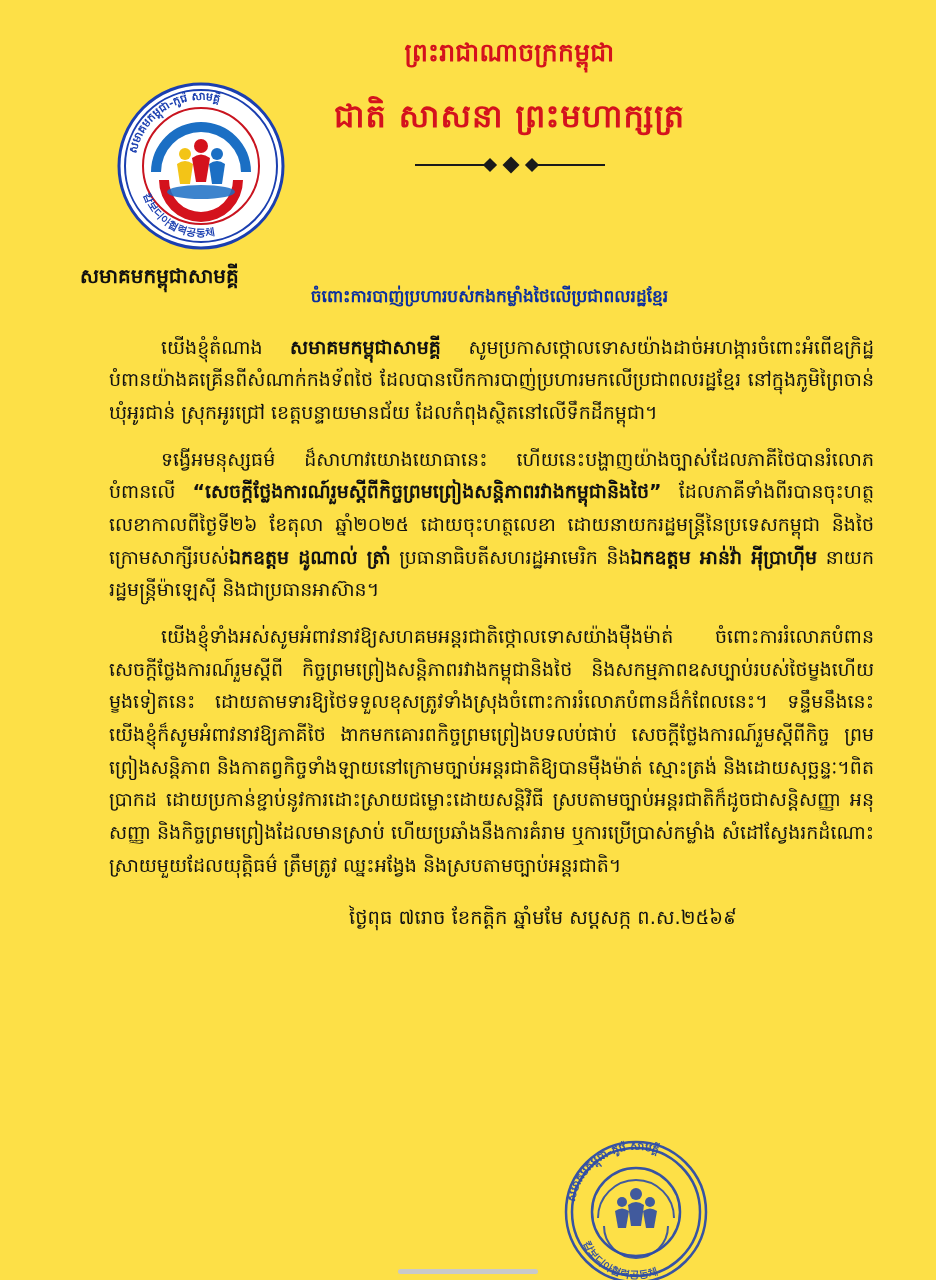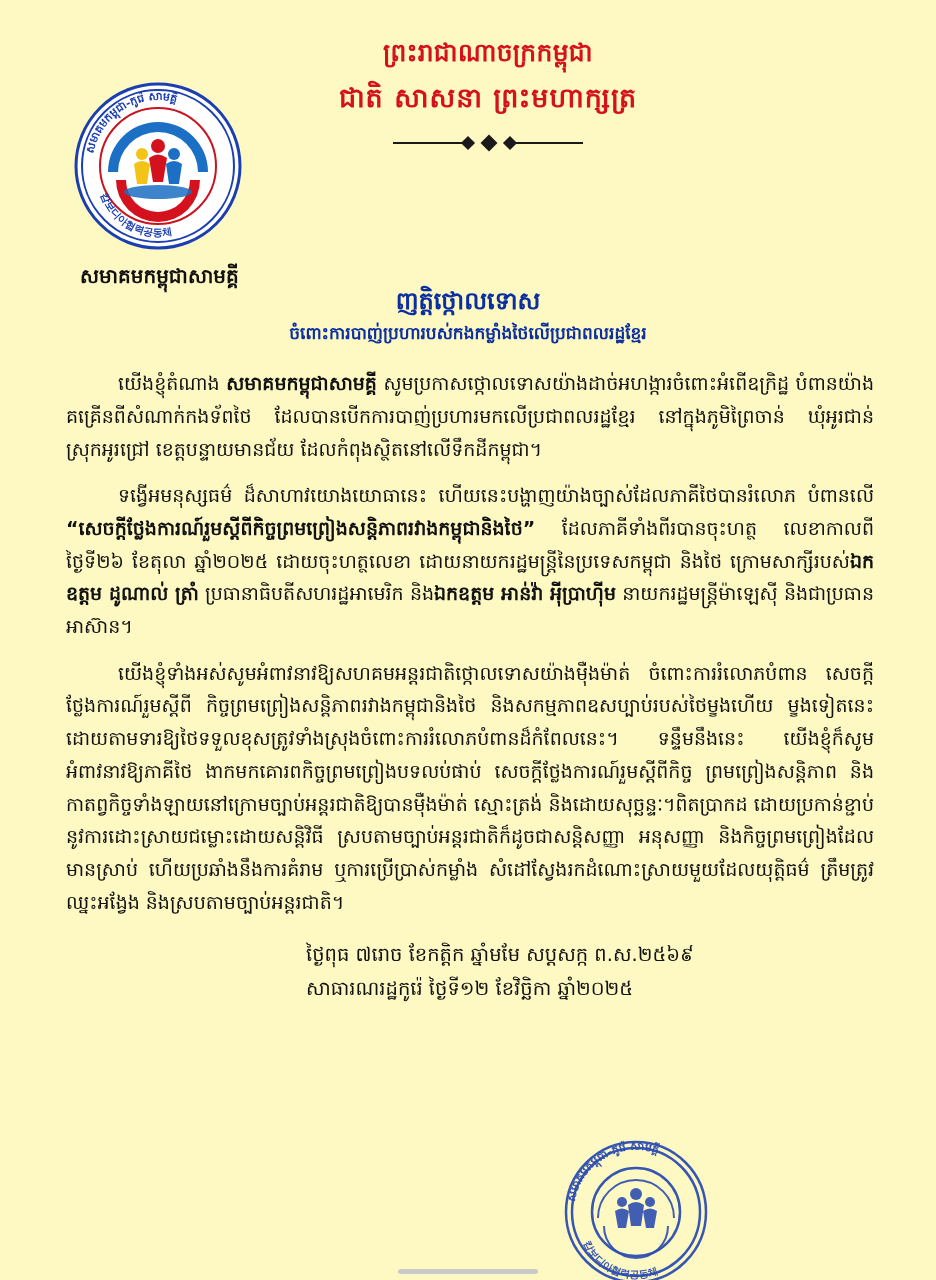--- a/index.html
+++ b/index.html
@@ -6,22 +6,23 @@
   html, body {
     margin: 0;
     padding: 0;
     background: #ffffff;
     font-family: "DejaVu Sans", "Liberation Sans", sans-serif;
   }
   #page {
     position: relative;
     width: 936px;
     height: 1280px;
-    background: #fef9c3;
+    background: #fde047;
     overflow: hidden;
+    padding-left: 43px;
   }
 
   
   .header {
     position: relative;
     padding-top: 34px;
     height: 250px;
   }
   .header-titles {
     text-align: center;
@@ -30,25 +31,25 @@
   }
   .kingdom-line {
     color: #d4121d;
     font-size: 25px;
     font-weight: bold;
     line-height: 1.5;
     letter-spacing: 0.3px;
   }
   .motto-line {
     color: #d4121d;
-    font-size: 27px;
+    font-size: 32px;
     font-weight: bold;
     line-height: 1.5;
     letter-spacing: 1px;
-    margin-top: 6px;
+    margin-top: 20px;
   }
   .divider {
     margin: 16px auto 0 auto;
     width: 190px;
     height: 18px;
     position: relative;
   }
   .divider .bar {
     position: absolute;
     top: 8px;
@@ -209,32 +210,30 @@
           <path d="M94 84 q8 -6 16 0 l-3 20 h-10 z"></path>
         </g>
         <ellipse cx="86" cy="112" rx="34" ry="7" fill="#1b6fc4" opacity="0.85"></ellipse>
       </svg>
     </div>
   </div>
 
   <div class="org-name">សមាគមកម្ពុជាសាមគ្គី</div>
 
   <div class="doc-title-wrap">
-    <div class="doc-title-1">ញត្តិថ្កោលទោស</div>
     <div class="doc-title-2">ចំពោះការបាញ់ប្រហារបស់កងកម្លាំងថៃលើប្រជាពលរដ្ឋខ្មែរ</div>
   </div>
 
   <div class="body-wrap">
     <p class="para"><span class="indent"></span>យើងខ្ញុំតំណាង <b>សមាគមកម្ពុជាសាមគ្គី</b> សូមប្រកាសថ្កោលទោសយ៉ាងដាច់អហង្ការចំពោះអំពើឧក្រិដ្ឋ បំពានយ៉ាងគគ្រើនពីសំណាក់កងទ័ពថៃ ដែលបានបើកការបាញ់ប្រហារមកលើប្រជាពលរដ្ឋខ្មែរ នៅក្នុងភូមិព្រៃចាន់ ឃុំអូរជាន់ ស្រុកអូរជ្រៅ ខេត្តបន្ទាយមានជ័យ ដែលកំពុងស្ថិតនៅលើទឹកដីកម្ពុជា។</p>
     <p class="para"><span class="indent"></span>ទង្វើអមនុស្សធម៌ ដ៏សាហាវយោងយោធានេះ ហើយនេះបង្ហាញយ៉ាងច្បាស់ដែលភាគីថៃបានរំលោភ បំពានលើ <b>“សេចក្ដីថ្លែងការណ៍រួមស្ដីពីកិច្ចព្រមព្រៀងសន្តិភាពរវាងកម្ពុជានិងថៃ”</b> ដែលភាគីទាំងពីរបានចុះហត្ថ លេខាកាលពីថ្ងៃទី២៦ ខែតុលា ឆ្នាំ២០២៥ ដោយចុះហត្ថលេខា ដោយនាយករដ្ឋមន្ត្រីនៃប្រទេសកម្ពុជា និងថៃ ក្រោមសាក្សីរបស់<b>ឯកឧត្តម ដូណាល់ ត្រាំ</b> ប្រធានាធិបតីសហរដ្ឋអាមេរិក និង<b>ឯកឧត្តម អាន់វ៉ា អុីប្រាហុីម</b> នាយករដ្ឋមន្ត្រីម៉ាឡេស៊ី និងជាប្រធានអាស៊ាន។</p>
     <p class="para"><span class="indent"></span>យើងខ្ញុំទាំងអស់សូមអំពាវនាវឱ្យសហគមអន្តរជាតិថ្កោលទោសយ៉ាងម៉ឺងម៉ាត់ ចំពោះការរំលោភបំពាន សេចក្ដីថ្លែងការណ៍រួមស្ដីពី កិច្ចព្រមព្រៀងសន្តិភាពរវាងកម្ពុជានិងថៃ និងសកម្មភាពឧសប្បាប់របស់ថៃម្ខងហើយ ម្ខងទៀតនេះ ដោយតាមទារឱ្យថៃទទួលខុសត្រូវទាំងស្រុងចំពោះការរំលោភបំពានដ៏កំពែលនេះ។ ទន្ទឹមនឹងនេះ យើងខ្ញុំក៏សូមអំពាវនាវឱ្យភាគីថៃ ងាកមកគោរពកិច្ចព្រមព្រៀងបទលប់ផាប់ សេចក្ដីថ្លែងការណ៍រួមស្ដីពីកិច្ច ព្រមព្រៀងសន្តិភាព និងកាតព្វកិច្ចទាំងឡាយនៅក្រោមច្បាប់អន្តរជាតិឱ្យបានម៉ឺងម៉ាត់ ស្មោះត្រង់ និងដោយសុច្ឆន្ទៈ។ពិតប្រាកដ ដោយប្រកាន់ខ្ជាប់នូវការដោះស្រាយជម្លោះដោយសន្តិវិធី ស្របតាមច្បាប់អន្តរជាតិក៏ដូចជាសន្តិសញ្ញា អនុសញ្ញា និងកិច្ចព្រមព្រៀងដែលមានស្រាប់ ហើយប្រឆាំងនឹងការគំរាម ឬការប្រើប្រាស់កម្លាំង សំដៅស្វែងរកដំណោះស្រាយមួយដែលយុត្តិធម៌ ត្រឹមត្រូវ ឈ្នះអង្វែង និងស្របតាមច្បាប់អន្តរជាតិ។</p>
 
     <div class="sign-block">
       <div class="sign-line">ថ្ងៃពុធ ៧រោច ខែកត្តិក ឆ្នាំមមែ សប្តសក្ក ព.ស.២៥៦៩</div>
-      <div class="sign-line">សាធារណរដ្ឋកូរ៉េ ថ្ងៃទី១២ ខែវិច្ឆិកា ឆ្នាំ២០២៥</div>
     </div>
   </div>
 
   <div class="stamp">
     <svg viewBox="0 0 156 152" width="156" height="152" aria-hidden="true">
       <g fill="none" stroke="#1b3fb0" stroke-width="2.5" opacity="0.95">
         <circle cx="78" cy="76" r="70"></circle>
         <circle cx="78" cy="76" r="64"></circle>
         <circle cx="78" cy="76" r="44"></circle>
       </g>

